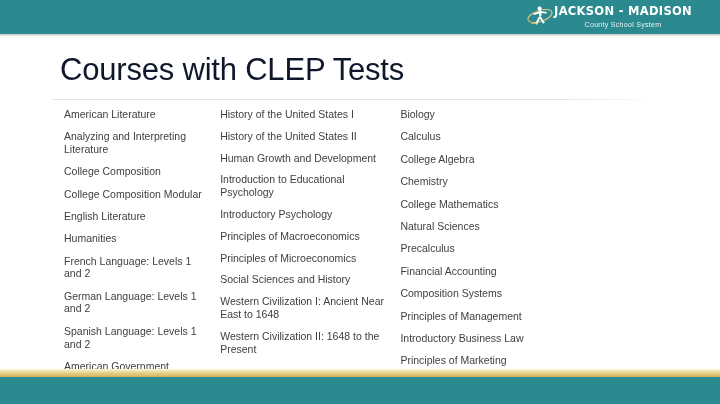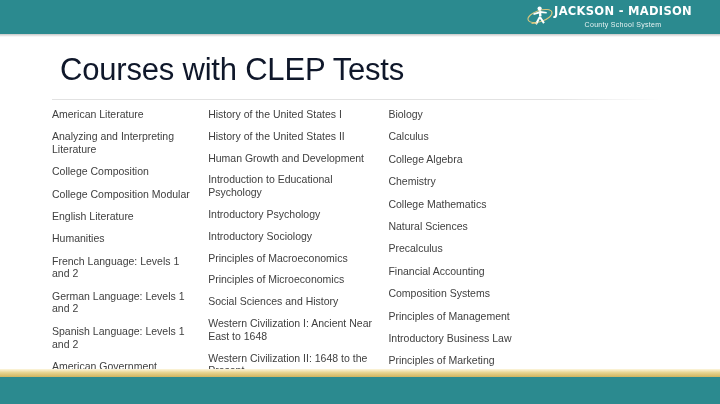--- a/index.html
+++ b/index.html
@@ -92,20 +92,21 @@
     background: linear-gradient(to right, #e2e2e2 0%, #e2e2e2 82%, rgba(226,226,226,0) 100%);
   }
 
   
   .columns {
     position: absolute;
     left: 0;
     top: 108px;
     width: 612px;
     display: flex;
+    padding-left: 12px;
   }
   .col {
     box-sizing: border-box;
   }
   .col-1 { width: 220px; padding-left: 52px; }
   .col-2 { width: 232px; padding-left: 16px; }
   .col-3 { width: 268px; padding-left: 0px; }
   .course {
     font-family: "Liberation Sans", sans-serif;
     font-size: 10.5px;
@@ -178,21 +179,20 @@
       <div class="course">Spanish Language: Levels 1 and 2</div>
       <div class="course">American Government</div>
     </div>
 
     <div class="col col-2">
       <div class="course">History of the United States I</div>
       <div class="course">History of the United States II</div>
       <div class="course">Human Growth and Development</div>
       <div class="course">Introduction to Educational Psychology</div>
       <div class="course">Introductory Psychology</div>
-      <div class="course">Introductory Sociology</div>
       <div class="course">Principles of Macroeconomics</div>
       <div class="course">Principles of Microeconomics</div>
       <div class="course">Social Sciences and History</div>
       <div class="course">Western Civilization I: Ancient Near East to 1648</div>
       <div class="course">Western Civilization II: 1648 to the Present</div>
     </div>
 
     <div class="col col-3">
       <div class="course">Biology</div>
       <div class="course">Calculus</div>

